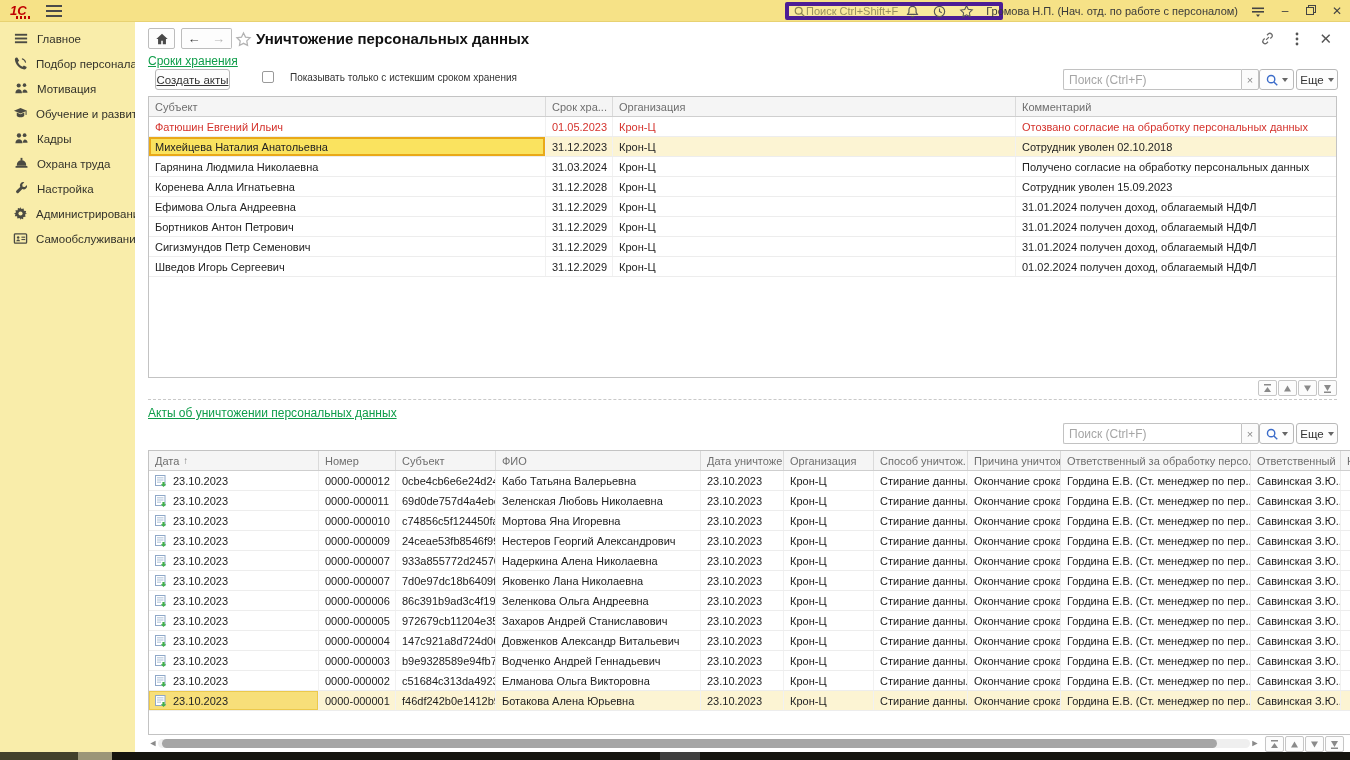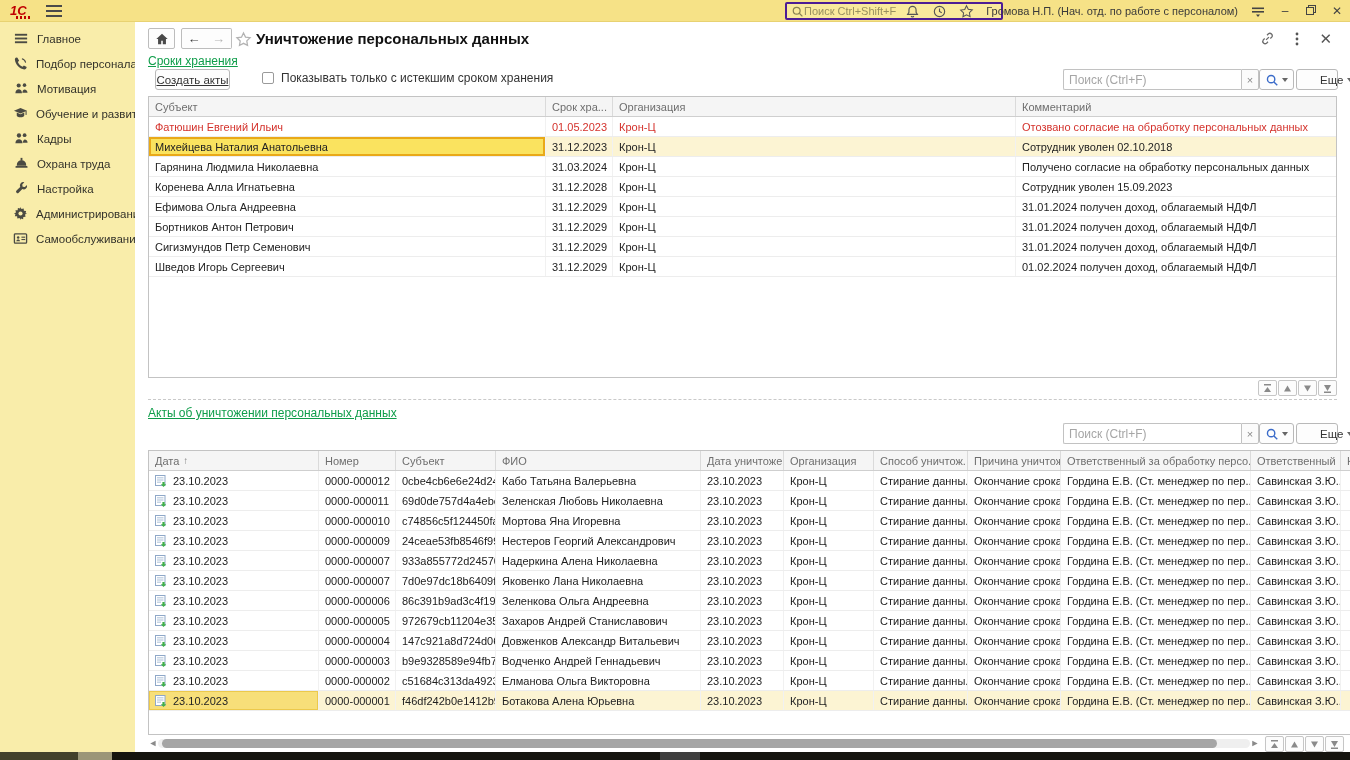--- a/index.html
+++ b/index.html
@@ -8,21 +8,21 @@
   .screen { position:relative; width:1350px; height:760px; overflow:hidden; background:#fff; }
 
   
   .topbar { position:absolute; left:0; top:0; width:1350px; height:22px; background:#f6e287; display:flex; align-items:center; border-bottom:1px solid #e8d272; }
   .logo { color:#c00000; font-weight:bold; font-style:italic; font-size:13px; margin-left:10px; letter-spacing:0; position:relative; }
   .logo .stripes { display:block; height:3px; width:16px; margin-left:6px; margin-top:-2px;
       background:repeating-linear-gradient(90deg,#c00000 0 2px,transparent 2px 4px); }
   .tb-burger { width:16px; height:12px; margin-left:14px; display:flex; flex-direction:column; justify-content:space-between; cursor:pointer; }
   .tb-burger i { height:2px; background:#4a4a4a; display:block; }
   .tb-title { font-size:11.5px; color:#3a3a3a; margin-left:16px; white-space:nowrap; }
-  .tb-search { position:absolute; left:785px; top:2px; width:218px; height:18px; background:#f9ea9d; border:2px solid #4c1d95; border-radius:2px; display:flex; align-items:center; padding:0 4px; }
+  .tb-search { position:absolute; left:785px; top:2px; width:218px; height:18px; background:#f9ea9d; border:4px solid #4c1d95; border-radius:2px; display:flex; align-items:center; padding:0 4px; }
   .tb-search input { border:none; outline:none; background:transparent; font-size:11px; color:#6f683f; width:180px; font-family:inherit; }
   .tb-search input::placeholder { color:#98905f; }
   .tb-right { position:absolute; right:6px; top:0; height:22px; display:flex; align-items:center; gap:12px; }
   .tb-ico { display:flex; align-items:center; cursor:pointer; }
   .tb-user { font-size:11px; color:#3a3a3a; white-space:nowrap; cursor:pointer; }
   .win-btn { font-size:12px; color:#444; width:14px; text-align:center; cursor:pointer; line-height:22px; }
 
   
   .sidebar { position:absolute; left:0; top:22px; width:135px; height:730px; background:#f9edaa; padding-top:4px; }
   .side-item { height:25px; display:flex; align-items:center; padding-left:13px; cursor:pointer; }
@@ -45,31 +45,31 @@
 
   .green-link { position:absolute; left:13px; font-size:12px; color:#0f9d4a; text-decoration:underline; cursor:pointer; white-space:nowrap; }
   .link-retention { top:32px; }
   .link-acts { top:384px; }
 
   .btn { background:#fdfdfd; border:1px solid #b9b9b9; border-radius:3px; font-size:11.5px; color:#333; font-family:inherit; cursor:pointer; }
   .btn-create { position:absolute; left:20px; top:47px; width:75px; height:21px;text-decoration:underline; }
 
   .chk-wrap { position:absolute; left:127px; top:49px; display:flex; align-items:center; cursor:pointer; }
   .chk-box { width:12px; height:12px; border:1px solid #9a9a9a; background:#fff; border-radius:2px; }
-  .chk-label { font-size:12px; color:#333; margin-left:7px; white-space:nowrap; }
+  .chk-label { font-size:10px; color:#333; margin-left:16px; white-space:nowrap; }
 
   .search-wrap { position:absolute; width:196px; height:21px; display:flex; }
   .sw-1 { left:928px; top:47px; }
   .sw-2 { left:928px; top:401px; }
   .search-wrap input { flex:1; border:1px solid #c2c2c2; border-right:none; border-radius:2px 0 0 2px; font-size:12px; padding:0 5px; color:#444; outline:none; font-family:inherit; }
   .search-wrap input::placeholder { color:#a6a6a6; }
   .search-clear { width:18px; border:1px solid #c2c2c2; background:#fbfbfb; color:#8a8a8a; font-size:11px; display:flex; align-items:center; justify-content:center; cursor:pointer; border-radius:0 2px 2px 0; }
   .zoom-btn { position:absolute; width:35px; height:21px; display:flex; align-items:center; justify-content:center; gap:3px; }
   .zb-1 { left:1124px; top:47px; } .zb-2 { left:1124px; top:401px; }
-  .more-btn { position:absolute; width:42px; height:21px; display:flex; align-items:center; gap:4px;padding-left:23px; }
+  .more-btn { position:absolute; width:42px; height:21px; display:flex; align-items:center; justify-content:center; gap:4px; }
   .mb-1 { left:1161px; top:47px; } .mb-2 { left:1161px; top:401px; }
   .caret { width:0; height:0; border-left:3.5px solid transparent; border-right:3.5px solid transparent; border-top:4px solid #666; }
 
   
   .tbl { position:absolute; background:#fff; border:1px solid #c3c3c3; overflow:hidden; }
   #retention-table { left:13px; top:74px; width:1189px; height:282px; }
   #acts-table { left:13px; top:428px; width:1202px; height:285px; border-right:none; }
   .t-head { display:flex; height:20px; background:#f5f5f5; border-bottom:1px solid #cfcfcf; }
   .t-hcell { flex:none; font-size:11px; color:#6e6e6e; padding:0 6px; border-right:1px solid #dadada; display:flex; align-items:center; white-space:nowrap; overflow:hidden; cursor:pointer; }
   .sort-arrow { margin-left:4px; font-size:10px; color:#808080; }

